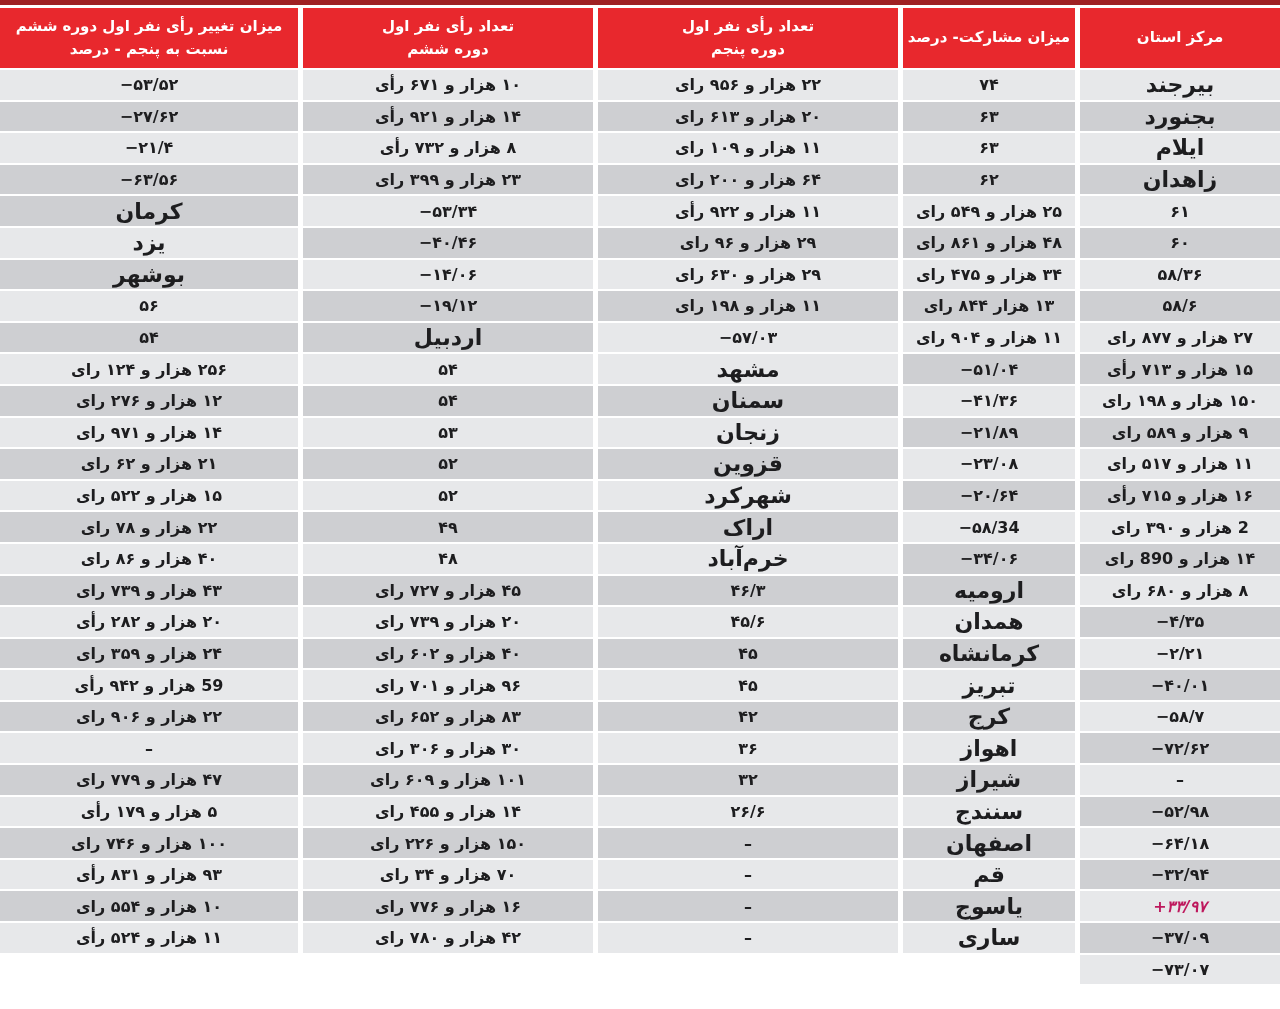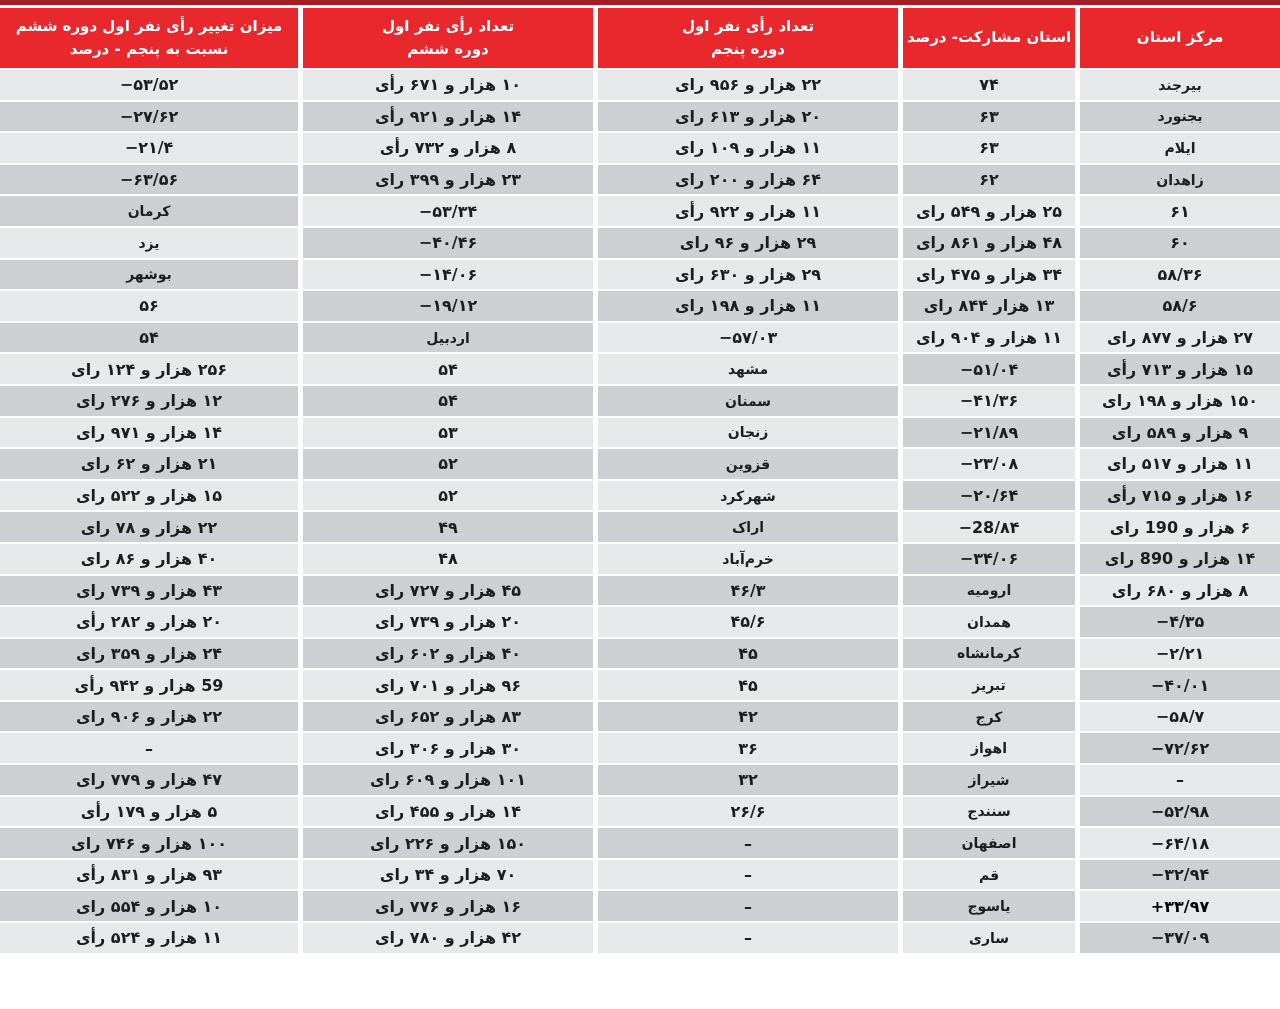--- a/index.html
+++ b/index.html
@@ -24,35 +24,35 @@
     display:flex;flex-direction:column;align-items:center;justify-content:center;
     font-weight:700;font-size:15px;line-height:1.55;text-align:center;
   }
   .cell{
     display:flex;align-items:center;justify-content:center;
     color:#1d1d1f;font-weight:700;font-size:16px;text-align:center;
     white-space:nowrap;overflow:hidden;
   }
   .cell.light{background:#e7e8ea;}
   .cell.dark{background:#cecfd2;}
-  .cell.city{font-size:14px;}
+  .cell.city{font-size:22px;}
   .cell.change span{direction:ltr;unicode-bidi:isolate;}
-  .cell.change.highlight span{color:#000000;}
+  .cell.change.highlight span{color:#be185d;font-style:italic;}
 </style>
 </head>
 <body>
 
 <div class="top-bar"></div>
 
 <div class="grid" id="grid">
   <div class="hcell">
     <span>مرکز استان</span>
   </div>
   <div class="hcell">
-    <span>استان مشارکت- درصد</span>
+    <span>میزان مشارکت- درصد</span>
   </div>
   <div class="hcell">
     <span>تعداد رأی نفر اول</span>
     <span>دوره پنجم</span>
   </div>
   <div class="hcell">
     <span>تعداد رأی نفر اول</span>
     <span>دوره ششم</span>
   </div>
   <div class="hcell">
@@ -263,24 +263,24 @@
     <div class="cell city light">
       <span>شهرکرد</span>
     </div>
     <div class="cell part light">
       <span>۵۲</span>
     </div>
     <div class="cell votes light">
       <span>۱۵ هزار و ۵۲۲ رای</span>
     </div>
     <div class="cell votes light">
-      <span>۶ هزار و 190 رای</span>
-    </div>
-    <div class="cell change light">
-      <span>−28/۸۴</span>
+      <span>2 هزار و ۳۹۰ رای</span>
+    </div>
+    <div class="cell change light">
+      <span>−۵۸/34</span>
     </div>
     <div class="cell city dark">
       <span>اراک</span>
     </div>
     <div class="cell part dark">
       <span>۴۹</span>
     </div>
     <div class="cell votes dark">
       <span>۲۲ هزار و ۷۸ رای</span>
     </div>
@@ -472,13 +472,16 @@
     </div>
     <div class="cell part light">
       <span>–</span>
     </div>
     <div class="cell votes light">
       <span>۴۲ هزار و ۷۸۰ رای</span>
     </div>
     <div class="cell votes light">
       <span>۱۱ هزار و ۵۲۴ رأی</span>
     </div>
+    <div class="cell change light">
+      <span>−۷۳/۰۷</span>
+    </div>
   </div>
 
 </body></html>

